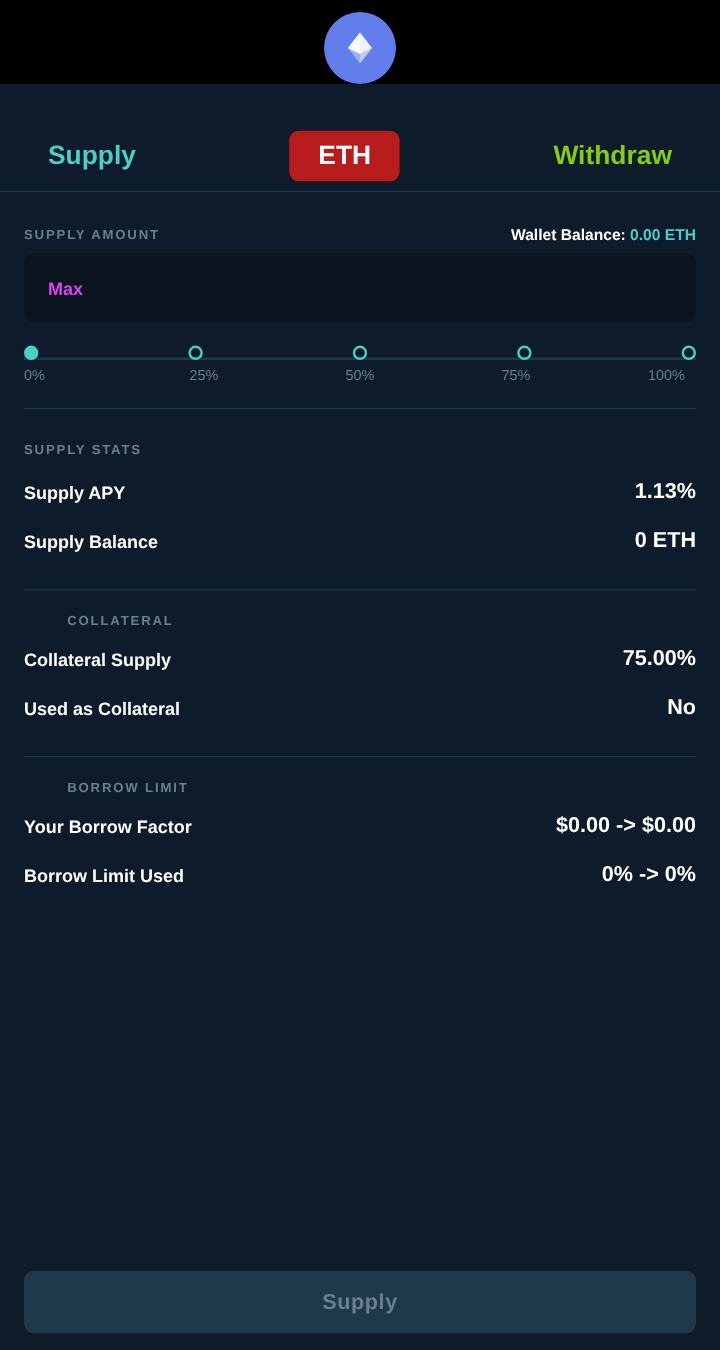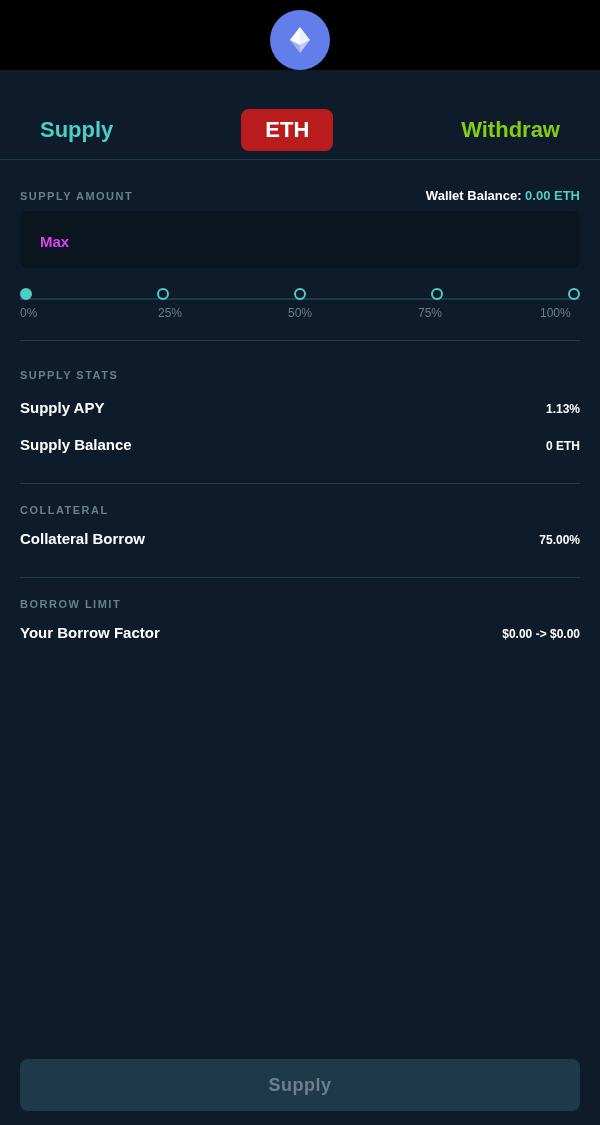--- a/index.html
+++ b/index.html
@@ -234,21 +234,21 @@
       padding: 10px 0;
     }
 
     .stats-key {
       font-size: 15px;
       font-weight: 700;
       color: #ffffff;
     }
 
     .stats-value {
-      font-size: 12px;
+      font-size: 18px;
       font-weight: 600;
       color: #ffffff;
     }
 
     
     .bottom-bar {
       position: absolute;
       bottom: 0;
       left: 0;
       right: 0;
@@ -274,20 +274,21 @@
     }
 
     .collateral-section-label {
       font-size: 11px;
       font-weight: 600;
       color: #6b7f8e;
       letter-spacing: 1.5px;
       text-transform: uppercase;
       margin-top: 8px;
       margin-bottom: 4px;
+      margin-left: 36px;
     }
   </style>
 </head>
 <body>
 
 <div class="top-bar">
   <div class="eth-logo-wrapper">
     <svg class="eth-diamond" viewBox="0 0 32 32" fill="none" xmlns="http://www.w3.org/2000/svg">
       <polygon points="16,3 26,16 16,21 6,16" fill="white" opacity="0.9"></polygon>
       <polygon points="16,21 26,16 16,29" fill="white" opacity="0.6"></polygon>
@@ -345,29 +346,37 @@
   </div>
   <div class="stats-row">
     <span class="stats-key">Supply Balance</span>
     <span class="stats-value">0 ETH</span>
   </div>
 
   <div class="divider"></div>
   <div class="collateral-section-label">COLLATERAL</div>
 
   <div class="stats-row">
-    <span class="stats-key">Collateral Borrow</span>
+    <span class="stats-key">Collateral Supply</span>
     <span class="stats-value">75.00%</span>
+  </div>
+  <div class="stats-row">
+    <span class="stats-key">Used as Collateral</span>
+    <span class="stats-value">No</span>
   </div>
 
   <div class="divider"></div>
   <div class="collateral-section-label">BORROW LIMIT</div>
 
   <div class="stats-row">
     <span class="stats-key">Your Borrow Factor</span>
     <span class="stats-value">$0.00 -&gt; $0.00</span>
+  </div>
+  <div class="stats-row">
+    <span class="stats-key">Borrow Limit Used</span>
+    <span class="stats-value">0% -&gt; 0%</span>
   </div>
 
 </div>
 
 <div class="bottom-bar">
   <button class="supply-button">Supply</button>
 </div>
 
 </body></html>

